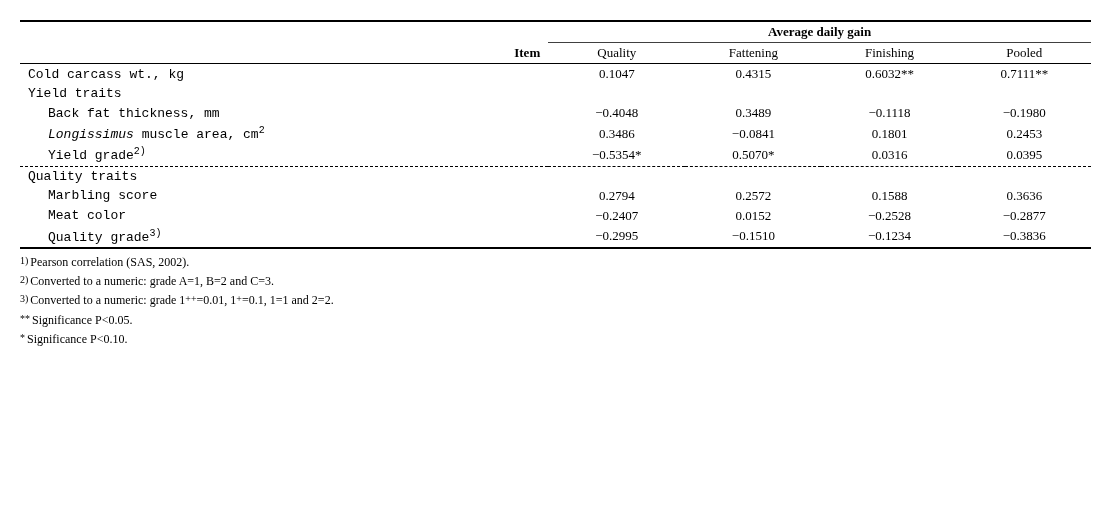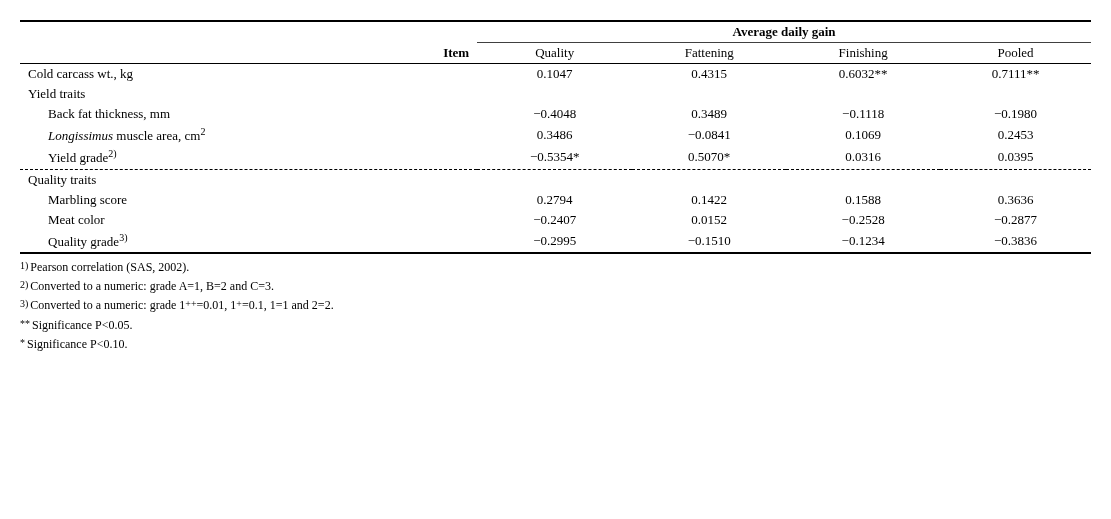--- a/index.html
+++ b/index.html
@@ -20,20 +20,21 @@
       font-family: "Times New Roman", Times, serif;
       font-size: 13px;
     }
     th, td {
       padding: 2px 8px;
       text-align: center;
       vertical-align: middle;
     }
     td.item-col {
       text-align: left;
+      font-family: Liberation Mono, monospace;
     }
     th.item-col {
       text-align: right;
       margin-left: 24px;
     }
     .border-top-thick {
       border-top: 2px solid #000;
     }
     .border-bottom-thin {
       border-bottom: 1px solid #000;
@@ -106,41 +107,41 @@
           <td class="item-col"><span style="display:inline-block; width:20px;"></span>Back fat thickness, mm</td>
           <td>−0.4048</td>
           <td>0.3489</td>
           <td>−0.1118</td>
           <td>−0.1980</td>
         </tr>
         <tr>
           <td class="item-col"><span style="display:inline-block; width:20px;"></span><em>Longissimus</em> muscle area, cm<sup class="superscript">2</sup></td>
           <td>0.3486</td>
           <td>−0.0841</td>
-          <td>0.1069</td>
+          <td>0.1801</td>
           <td>0.2453</td>
         </tr>
         <tr>
           <td class="item-col" style="border-bottom: 1px dashed rgb(0, 0, 0);"><span style="display:inline-block; width:20px;"></span>Yield grade<sup class="superscript">2)</sup></td>
           <td style="border-bottom: 1px dashed rgb(0, 0, 0);">−0.5354*</td>
           <td style="border-bottom: 1px dashed rgb(0, 0, 0);">0.5070*</td>
           <td style="border-bottom: 1px dashed rgb(0, 0, 0);">0.0316</td>
           <td style="border-bottom: 1px dashed rgb(0, 0, 0);">0.0395</td>
         </tr>
         <tr>
           <td class="item-col">Quality traits</td>
           <td></td>
           <td></td>
           <td></td>
           <td></td>
         </tr>
         <tr>
           <td class="item-col"><span style="display:inline-block; width:20px;"></span>Marbling score</td>
           <td>0.2794</td>
-          <td>0.1422</td>
+          <td>0.2572</td>
           <td>0.1588</td>
           <td>0.3636</td>
         </tr>
         <tr>
           <td class="item-col"><span style="display:inline-block; width:20px;"></span>Meat color</td>
           <td>−0.2407</td>
           <td>0.0152</td>
           <td>−0.2528</td>
           <td>−0.2877</td>
         </tr>

